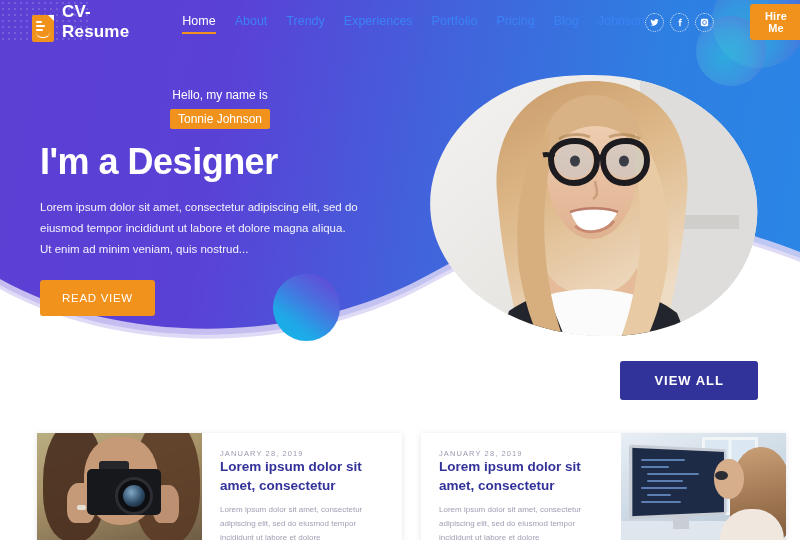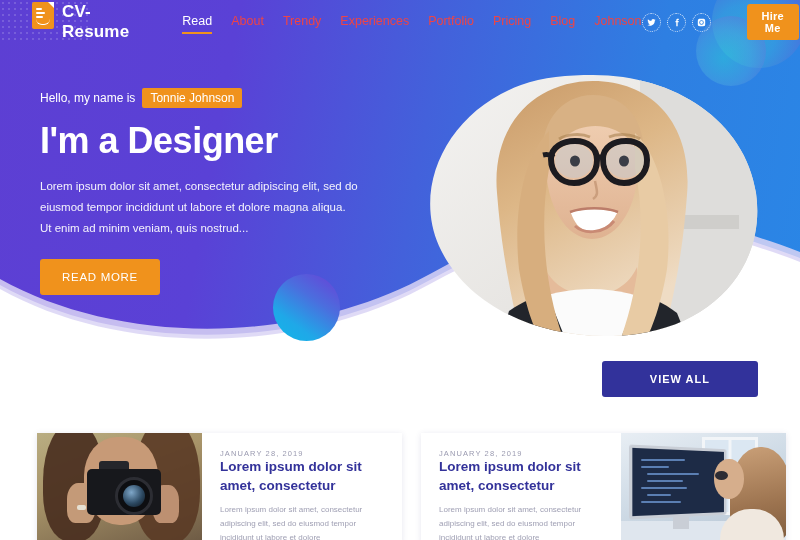--- a/index.html
+++ b/index.html
@@ -39,21 +39,21 @@
     background-image: radial-gradient(rgba(255,255,255,.20) 1px, transparent 1px);
     background-size: 6px 6px;
     opacity: .8;
   }
 
   
   .header {
     position: absolute; left: 0; top: 0; width: 800px; height: 44px;
     display: flex; align-items: center; z-index: 30;
   }
-  .brand { display: flex; align-items: flex-start; gap: 8px; margin-left: 32px; }
+  .brand { display: flex; align-items: flex-end; gap: 8px; margin-left: 32px; }
   .brand-icon {
     width: 22px; height: 27px; background: #f0921c; border-radius: 2px;
     position: relative; flex: none;
   }
   .brand-icon::after {
     content: ""; position: absolute; right: 0; top: 0;
     border-width: 0 6px 6px 0; border-style: solid;
     border-color: transparent #fff transparent transparent;
   }
   .bi-line { position: absolute; background: #fff; height: 1.5px; border-radius: 1px; }
@@ -61,21 +61,21 @@
   .bi-l2 { left: 4px; top: 10px; width: 9px; }
   .bi-l3 { left: 4px; top: 14px; width: 7px; }
   .bi-wave {
     position: absolute; left: 4px; bottom: 4px; width: 14px; height: 6px;
     border-bottom: 1.5px solid #fff; border-radius: 0 0 6px 6px;
   }
   .brand-text { color: #fff; font-size: 17px; font-weight: bold; letter-spacing: .2px; }
 
   .nav { display: flex; align-items: center; gap: 19px; margin-left: 53px; }
   .nav-item {
-    color: #ef4444; font-size: 12.5px; text-decoration: none; position: relative;
+    color: #3b82f6; font-size: 12.5px; text-decoration: none; position: relative;
     padding-bottom: 3px; white-space: nowrap; cursor: pointer;
   }
   .nav-item.active { color: #ffffff; }
   .nav-item.active::after {
     content: ""; position: absolute; left: 0; right: 0; bottom: -3px;
     height: 2px; background: #f0921c;
   }
 
   .header-right { margin-left: auto; display: flex; align-items: center; gap: 18px; margin-right: 24px; }
   .socials { display: flex; gap: 6px; margin-right: 18px; }
@@ -103,21 +103,21 @@
   .portrait svg { width: 335px; height: 265px; display:block; }
 
   .deco-gradient-ball {
     position: absolute; left: 273px; top: 274px; width: 67px; height: 67px;
     border-radius: 50%; z-index: 14;
     background: linear-gradient(215deg, #6a3fd6 0%, #4b6ede 38%, #1fa8e8 72%, #12b7e8 100%);
   }
 
   
   .hero-copy { position: absolute; left: 40px; top: 88px; width: 360px; z-index: 20; }
-  .hello-row { display: flex; align-items: center; gap: 7px; font-size: 12px; color: #ffffff; }
+  .hello-row { display: flex; align-items: center; gap: 7px; font-size: 12px; color: #ffffff; flex-direction: column; }
   .name-badge {
     background: #f0921c; color: #fff; font-size: 12px;
     padding: 3px 8px; border-radius: 2px; display: inline-block;
   }
   .hero-title {
     color: #ffffff; font-size: 36px; font-weight: bold; margin-top: 14px;
     letter-spacing: -.5px; line-height: 1.05;
   }
   .hero-para {
     color: rgba(255,255,255,.93); font-size: 11.5px; line-height: 1.85;
@@ -131,21 +131,21 @@
 
   
   .blog-head {
     position: absolute; left: 40px; top: 357px; width: 460px; z-index: 5;
   }
   .blog-title { color: #33329a; font-size: 20px; font-weight: bold; letter-spacing: -.2px; }
   .blog-sub { color: #8d8da8; font-size: 10.5px; line-height: 1.75; margin-top: 10px; width: 420px; }
   .view-all {
     position: absolute; right: 42px; top: 361px; z-index: 5;
     background: #32329b; color: #fff; border: none;
-    padding: 12px 48px; border-radius: 3px; font-size: 11px;
+    padding: 12px 34px; border-radius: 3px; font-size: 13px;
     letter-spacing: 1px; font-weight: bold; cursor: pointer; text-align: right;
   }
 
   .cards { position: absolute; left: 37px; top: 433px; display: flex; gap: 19px; z-index: 5; }
   .card {
     width: 365px; height: 110px; background: #fff; display: flex;
     box-shadow: 0 1px 6px rgba(60,60,120,.13);
     overflow: hidden;
   }
   .card.reverse { flex-direction: row-reverse; }
@@ -270,21 +270,21 @@
         <span class="brand-icon">
           <span class="bi-line bi-l1"></span>
           <span class="bi-line bi-l2"></span>
           <span class="bi-line bi-l3"></span>
           <span class="bi-wave"></span>
         </span>
         <span class="brand-text">CV-Resume</span>
       </div>
 
       <nav class="nav">
-        <a class="nav-item active" href="#">Read</a>
+        <a class="nav-item active" href="#">Home</a>
         <a class="nav-item" href="#">About</a>
         <a class="nav-item" href="#">Trendy</a>
         <a class="nav-item" href="#">Experiences</a>
         <a class="nav-item" href="#">Portfolio</a>
         <a class="nav-item" href="#">Pricing</a>
         <a class="nav-item" href="#">Blog</a>
         <a class="nav-item" href="#">Johnson</a>
       </nav>
 
       <div class="header-right">
@@ -309,21 +309,21 @@
       </div>
     </div>
 
     <div class="hero-copy">
       <div class="hello-row">
         <span>Hello, my name is</span>
         <span class="name-badge">Tonnie Johnson</span>
       </div>
       <h1 class="hero-title">I'm a Designer</h1>
       <p class="hero-para">Lorem ipsum dolor sit amet, consectetur adipiscing elit, sed do eiusmod tempor incididunt ut labore et dolore magna aliqua. Ut enim ad minim veniam, quis nostrud...</p>
-      <button class="read-more">READ MORE</button>
+      <button class="read-more">READ VIEW</button>
     </div>
   </div>
 
   <button class="view-all">VIEW ALL</button>
 
   <div class="cards">
 
     <div class="card">
       <div class="card-img img-photographer">
         <span class="ph-hair-l"></span>

